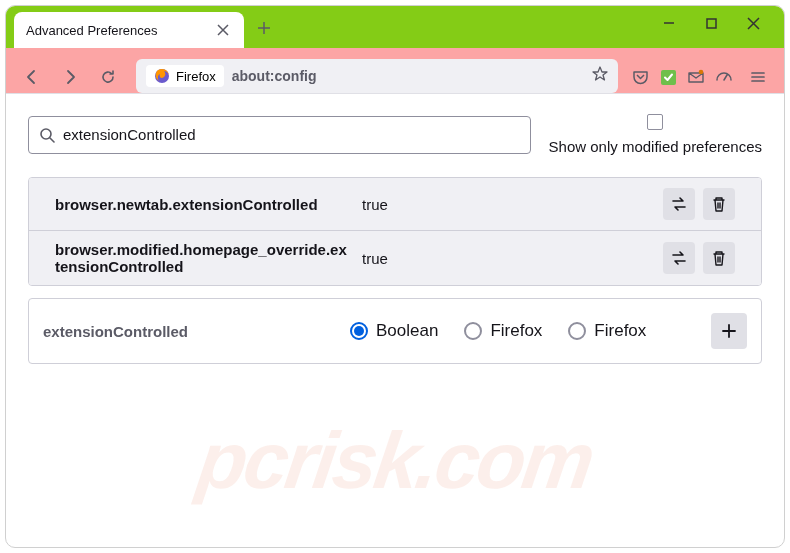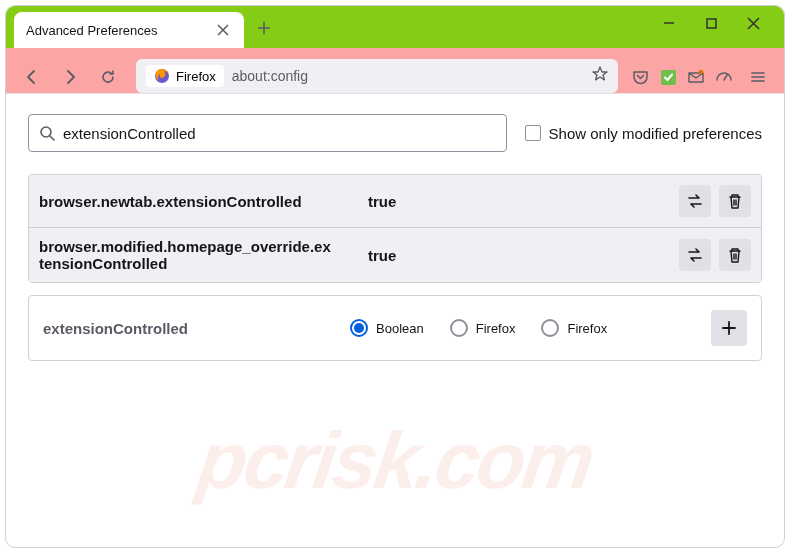--- a/index.html
+++ b/index.html
@@ -14,47 +14,47 @@
     .tab-close { width: 18px; height: 18px; display: flex; align-items: center; justify-content: center; cursor: pointer; color: #5b5b66; }
     .new-tab { width: 32px; height: 32px; display: flex; align-items: center; justify-content: center; cursor: pointer; color: #5b5b66; margin-left: 4px; }
     .window-controls { margin-left: auto; display: flex; gap: 20px; padding-right: 12px; }
     .win-btn { width: 22px; height: 22px; display: flex; align-items: center; justify-content: center; cursor: pointer; color: #333; }
     
     .toolbar { height: 46px; background: #fca5a5; display: flex; align-items: flex-end; padding: 0 10px; gap: 6px; border-bottom: 1px solid #e0e0e6; }
     .nav-btn { width: 32px; height: 32px; display: flex; align-items: center; justify-content: center; cursor: pointer; color: #5b5b66; border-radius: 4px; }
     .urlbar { flex: 1; height: 34px; background: #f0f0f4; border-radius: 6px; display: flex; align-items: center; padding: 0 10px; gap: 8px; margin: 0 6px; }
     .ff-badge { display: flex; align-items: center; gap: 6px; background: #fff; border-radius: 4px; padding: 3px 8px; font-size: 13px; }
     .ff-icon { width: 16px; height: 16px; }
-    .url-text { font-size: 14px; color: #5b5b66; }
+    .url-text { font-size: 14px; color: #5b5b66; font-weight: bold; }
     .url-star { margin-left: auto; color: #5b5b66; }
     .toolbar-right { display: flex; gap: 8px; align-items: center; }
     .ext-icon { width: 20px; height: 20px; display: flex; align-items: center; justify-content: center; }
     
     
     .content { padding: 20px 22px; }
     .search-row { display: flex; align-items: center; gap: 18px; margin-bottom: 22px; }
     .search-box { flex: 1; height: 38px; border: 1px solid #8f8f9d; border-radius: 4px; display: flex; align-items: center; padding: 0 10px; gap: 8px; }
     .search-box svg { color: #5b5b66; }
     .search-input { border: none; outline: none; flex: 1; font-size: 15px; color: #15141a; background: transparent; }
-    .checkbox-wrap { display: flex; align-items: center; gap: 8px; font-size: 15px; color: #15141a; }
+    .checkbox-wrap { display: flex; align-items: center; gap: 8px; font-size: 15px; color: #15141a; flex-direction: column; }
     .checkbox { width: 16px; height: 16px; border: 1px solid #8f8f9d; border-radius: 2px; }
     
     .prefs-table { border: 1px solid #cfcfd8; border-radius: 4px; overflow: hidden; margin-bottom: 12px; }
-    .pref-row { display: flex; align-items: center; padding: 10px 10px; background: #f0f0f4; border-bottom: 1px solid #cfcfd8; gap: 12px; }
+    .pref-row { display: flex; align-items: center; padding: 10px 26px; background: #f0f0f4; border-bottom: 1px solid #cfcfd8; gap: 12px; }
     .pref-row:last-child { border-bottom: none; }
     .pref-name { font-weight: 700; font-size: 15px; color: #15141a; width: 295px; word-break: break-all; }
-    .pref-value { font-weight: 700; font-size: 15px; color: #15141a; flex: 1; margin-left: 22px; }
+    .pref-value { font-weight: 400; font-size: 15px; color: #15141a; flex: 1; }
     .pref-actions { display: flex; gap: 8px; }
     .pref-btn { width: 32px; height: 32px; background: #e0e0e6; border-radius: 4px; display: flex; align-items: center; justify-content: center; cursor: pointer; color: #15141a; }
     
     .add-row-box { border: 1px solid #cfcfd8; border-radius: 4px; }
     .add-row { display: flex; align-items: center; padding: 14px; gap: 12px; }
     .add-name { font-weight: 700; font-size: 15px; color: #5b5b66; width: 295px; }
     .type-group { display: flex; gap: 26px; flex: 1; align-items: center; }
-    .radio-wrap { display: flex; align-items: center; gap: 8px; font-size: 13px; color: #15141a; }
+    .radio-wrap { display: flex; align-items: center; gap: 8px; font-size: 17px; color: #15141a; }
     .radio { width: 18px; height: 18px; border: 2px solid #8f8f9d; border-radius: 50%; display: flex; align-items: center; justify-content: center; }
     .radio.checked { border-color: #0060df; }
     .radio.checked::after { content: ""; width: 10px; height: 10px; background: #0060df; border-radius: 50%; }
     .add-btn { width: 36px; height: 36px; background: #e0e0e6; border-radius: 4px; display: flex; align-items: center; justify-content: center; cursor: pointer; color: #15141a; }
     
     
     .watermark { position: absolute; left: 0; right: 0; bottom: 40px; text-align: center; font-size: 80px; font-weight: 700; font-style: italic; color: rgba(230, 100, 60, 0.10); letter-spacing: -3px; pointer-events: none; transform: skewX(-8deg); }
   </style>
 </head>
 <body>

